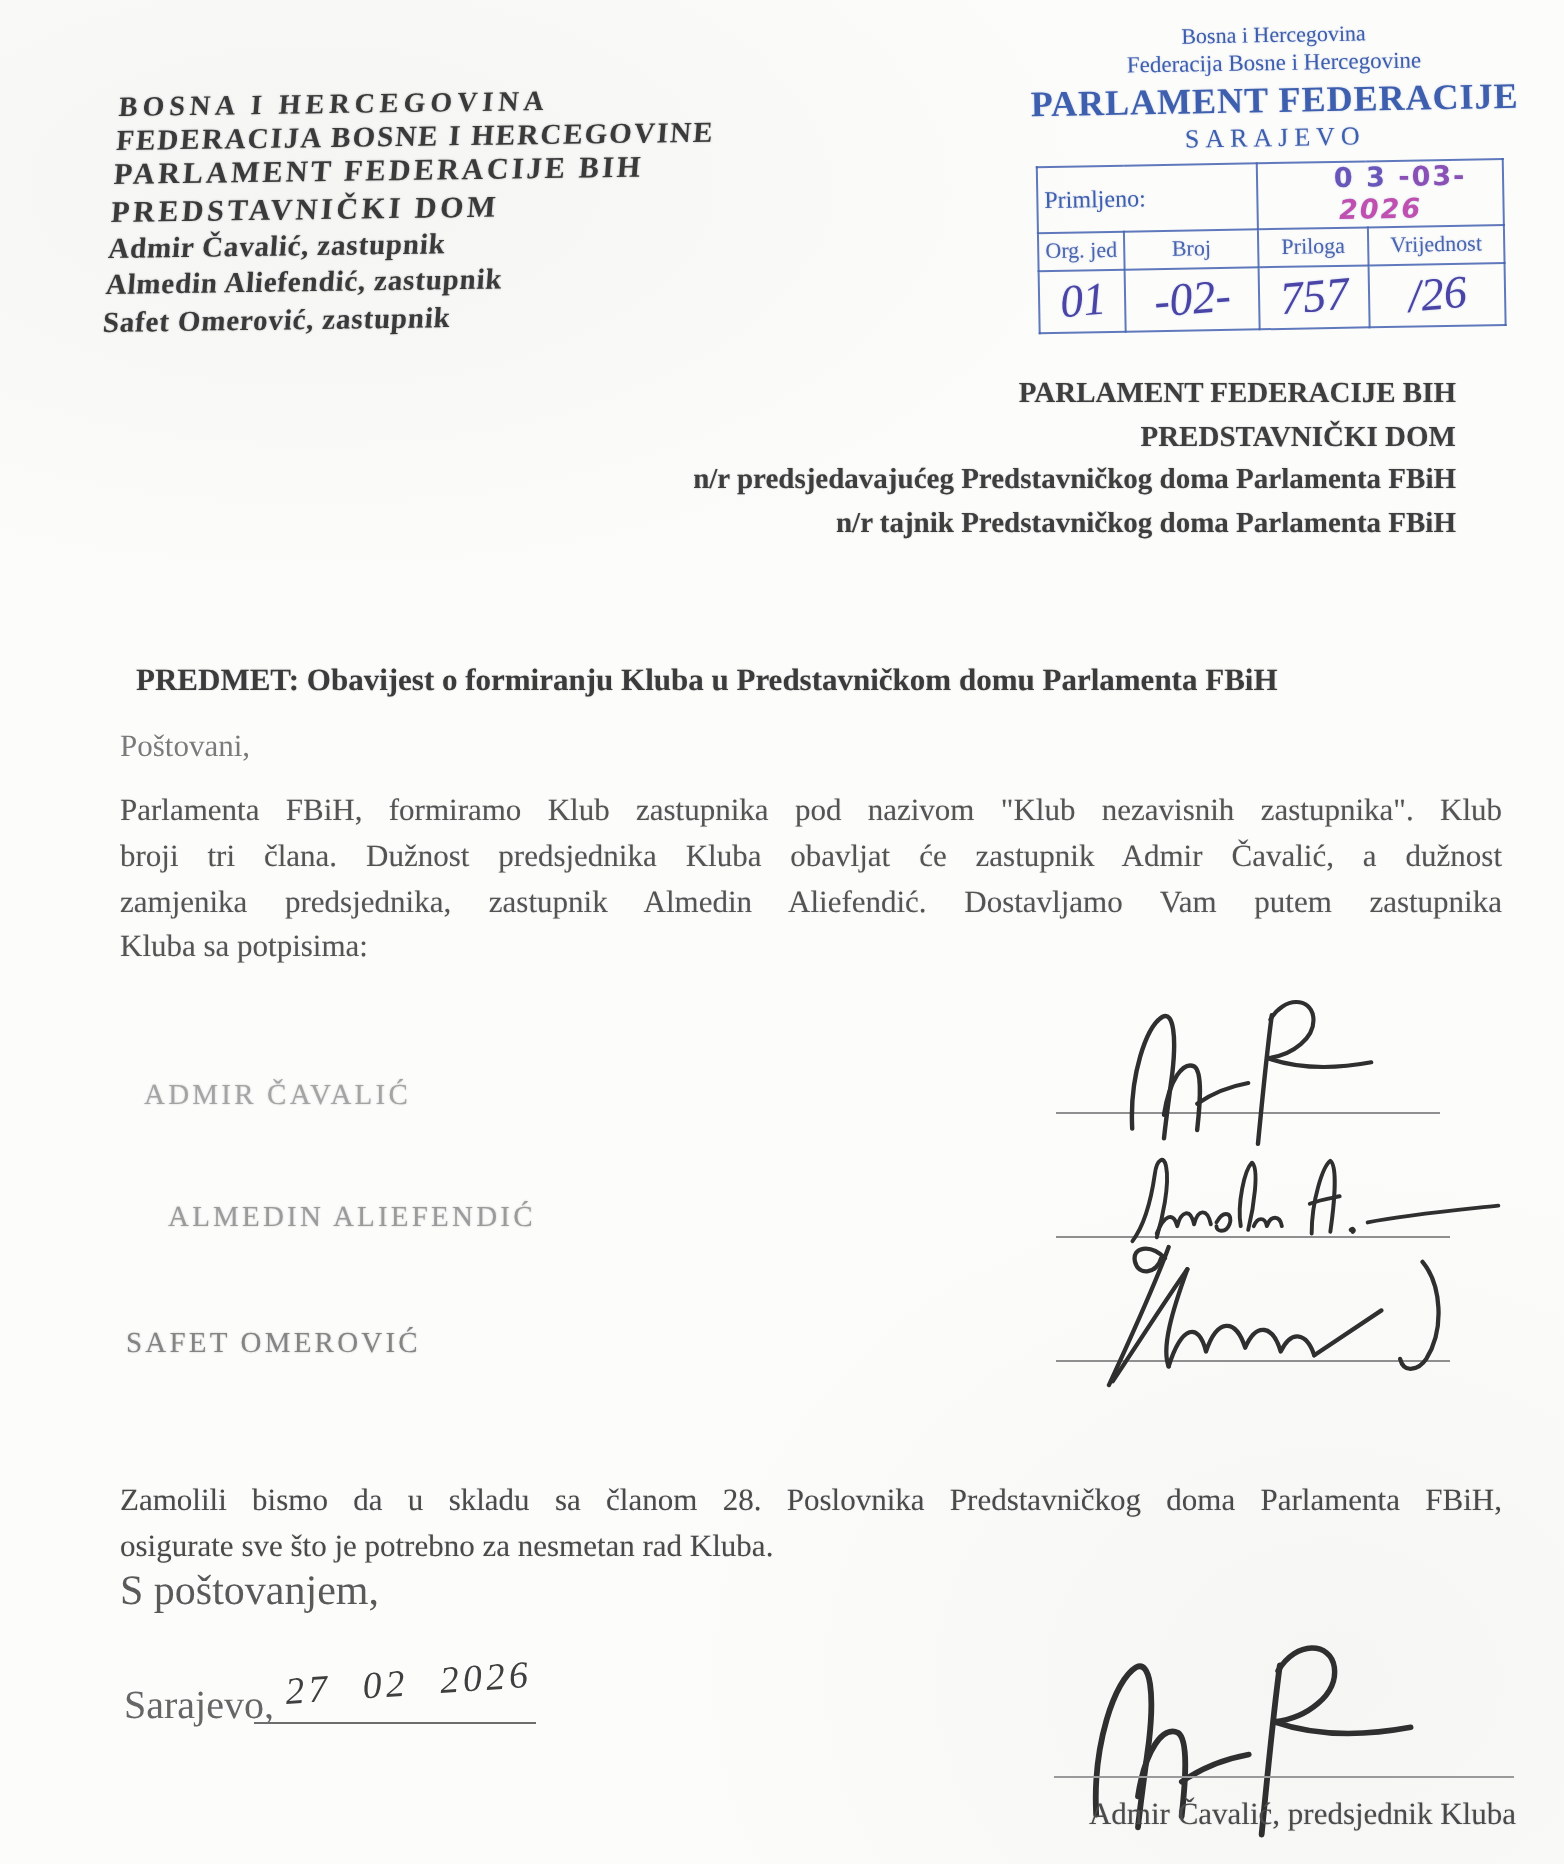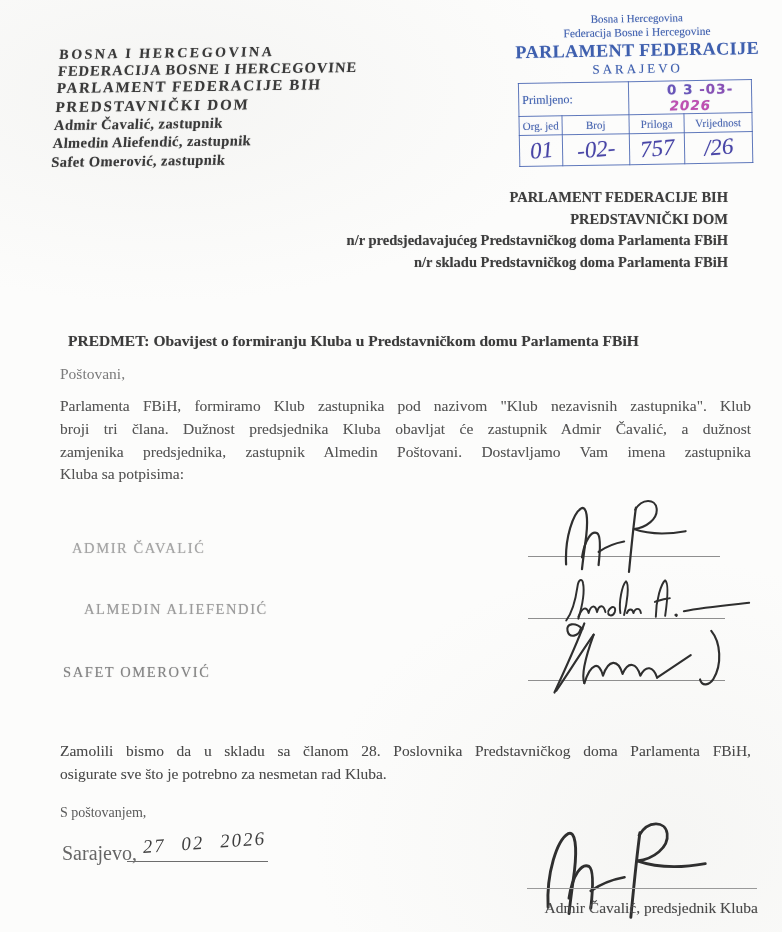--- a/index.html
+++ b/index.html
@@ -41,21 +41,21 @@
     line-height:21.5px;color:#3e3e3e;text-shadow:0 0 .8px rgba(62,62,62,.4);}
 
   .subject{left:68px;top:332px;font-size:15.5px;font-weight:bold;color:#3b3b3b;text-shadow:0 0 .8px rgba(59,59,59,.35);}
   .salutation{left:60px;top:365px;font-size:15.5px;color:#7b7b7b;}
 
   .para{left:60px;width:691px;font-size:15.5px;color:#545454;text-shadow:0 0 .6px rgba(84,84,84,.3);}
   .para .jline{text-align:justify;text-align-last:justify;line-height:22.8px;}
   .para .jlast{text-align:justify;text-align-last:left;line-height:22.8px;}
   .para1{top:395px;}
   .para2{top:727px;color:#4a4a4a;margin-top:13px;}
-  .closing{left:60px;top:805px;font-size:14px;color:#5a5a5a;}
+  .closing{left:60px;top:783px;font-size:21px;color:#5a5a5a;}
 
   .member{font-size:14.5px;letter-spacing:1.6px;text-align:center;}
   .member1{left:72px;top:540px;color:#a4a4a4;text-shadow:0 0 1px rgba(164,164,164,.6);}
   .member2{left:84px;top:601px;color:#9b9b9b;text-shadow:0 0 1px rgba(155,155,155,.6);}
   .member3{left:63px;top:664px;color:#848484;text-shadow:0 0 1px rgba(132,132,132,.5);}
 
   .sigline{border-top:1.2px solid #8f8f8f;height:0;}
   .sigline1{left:528px;top:556px;width:192px;}
   .sigline2{left:528px;top:618px;width:197px;}
   .sigline3{left:528px;top:680px;width:197px;}
@@ -114,31 +114,31 @@
         <td class="st-val"><span>/26</span></td>
       </tr>
     </tbody>
       </table>
   </div>
 
   <div class="abs recipient">
     <div>PARLAMENT FEDERACIJE BIH</div>
     <div>PREDSTAVNIČKI DOM</div>
     <div>n/r predsjedavajućeg Predstavničkog doma Parlamenta FBiH</div>
-    <div>n/r skladu Predstavničkog doma Parlamenta FBiH</div>
+    <div>n/r tajnik Predstavničkog doma Parlamenta FBiH</div>
   </div>
 
   <div class="abs subject">PREDMET: Obavijest o formiranju Kluba u Predstavničkom domu Parlamenta FBiH</div>
 
   <div class="abs salutation">Poštovani,</div>
 
   <div class="abs para para1">
     <div class="jline">Parlamenta FBiH, formiramo Klub zastupnika pod nazivom "Klub nezavisnih zastupnika". Klub</div>
     <div class="jline">broji tri člana. Dužnost predsjednika Kluba obavljat će zastupnik Admir Čavalić, a dužnost</div>
-    <div class="jline">zamjenika predsjednika, zastupnik Almedin Poštovani. Dostavljamo Vam imena zastupnika</div>
+    <div class="jline">zamjenika predsjednika, zastupnik Almedin Aliefendić. Dostavljamo Vam putem zastupnika</div>
     <div class="jlast">Kluba sa potpisima:</div>
   </div>
 
   <div class="abs member member1">ADMIR ČAVALIĆ</div>
   <div class="abs member member2">ALMEDIN ALIEFENDIĆ</div>
   <div class="abs member member3">SAFET OMEROVIĆ</div>
 
   <div class="abs sigline sigline1"></div>
   <div class="abs sigline sigline2"></div>
   <div class="abs sigline sigline3"></div>

